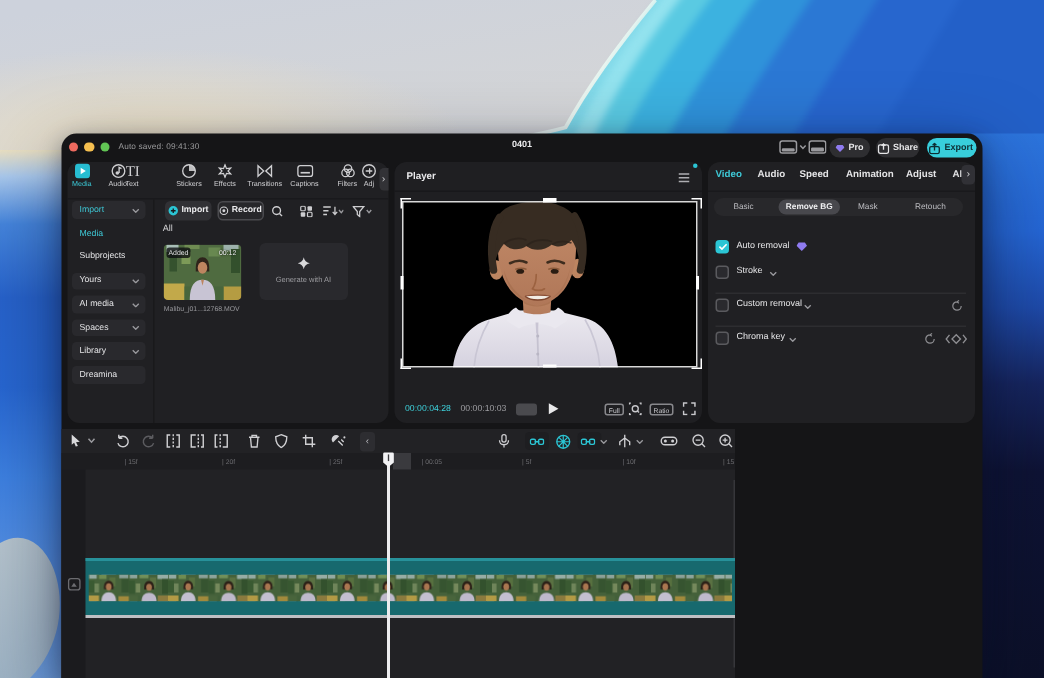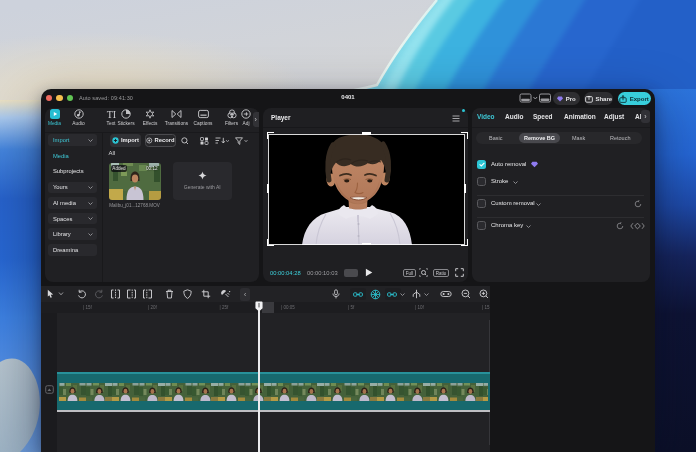--- a/index.html
+++ b/index.html
@@ -133,21 +133,21 @@
     <span class="lb" style="color:#3bc8d6;">Media</span>
   </span>
   <span class="tabicon" style="left:66.5px;">
     <svg width="10" height="10" viewBox="0 0 10 10">
         <circle cx="5" cy="5" r="4.2" fill="none" stroke="#cfcfd2" stroke-width="0.9"></circle>
         <circle cx="4.2" cy="6.3" r="1.2" fill="#cfcfd2"></circle>
         <path d="M5.4,6.3 V2.6 L7,3.4" fill="none" stroke="#cfcfd2" stroke-width="0.9"></path>
       </svg>
     <span class="lb">Audio</span>
   </span>
-  <span class="tabicon" style="left:99px;">
+  <span class="tabicon" style="left:76px;">
     <svg width="11" height="10" viewBox="0 0 11 10">
         <text x="5.5" y="8.6" font-size="10" font-family="Liberation Serif" fill="#cfcfd2" text-anchor="middle">TI</text>
       </svg>
     <span class="lb">Text</span>
   </span>
   <span class="tabicon" style="left:114px;">
     <svg width="10" height="10" viewBox="0 0 10 10">
         <circle cx="5" cy="5" r="4.2" fill="none" stroke="#cfcfd2" stroke-width="0.9"></circle>
         <path d="M5,0.8 A4.2,4.2 0 0 1 9.2,5 L5,5 Z" fill="#cfcfd2" opacity="0.9"></path>
       </svg>

